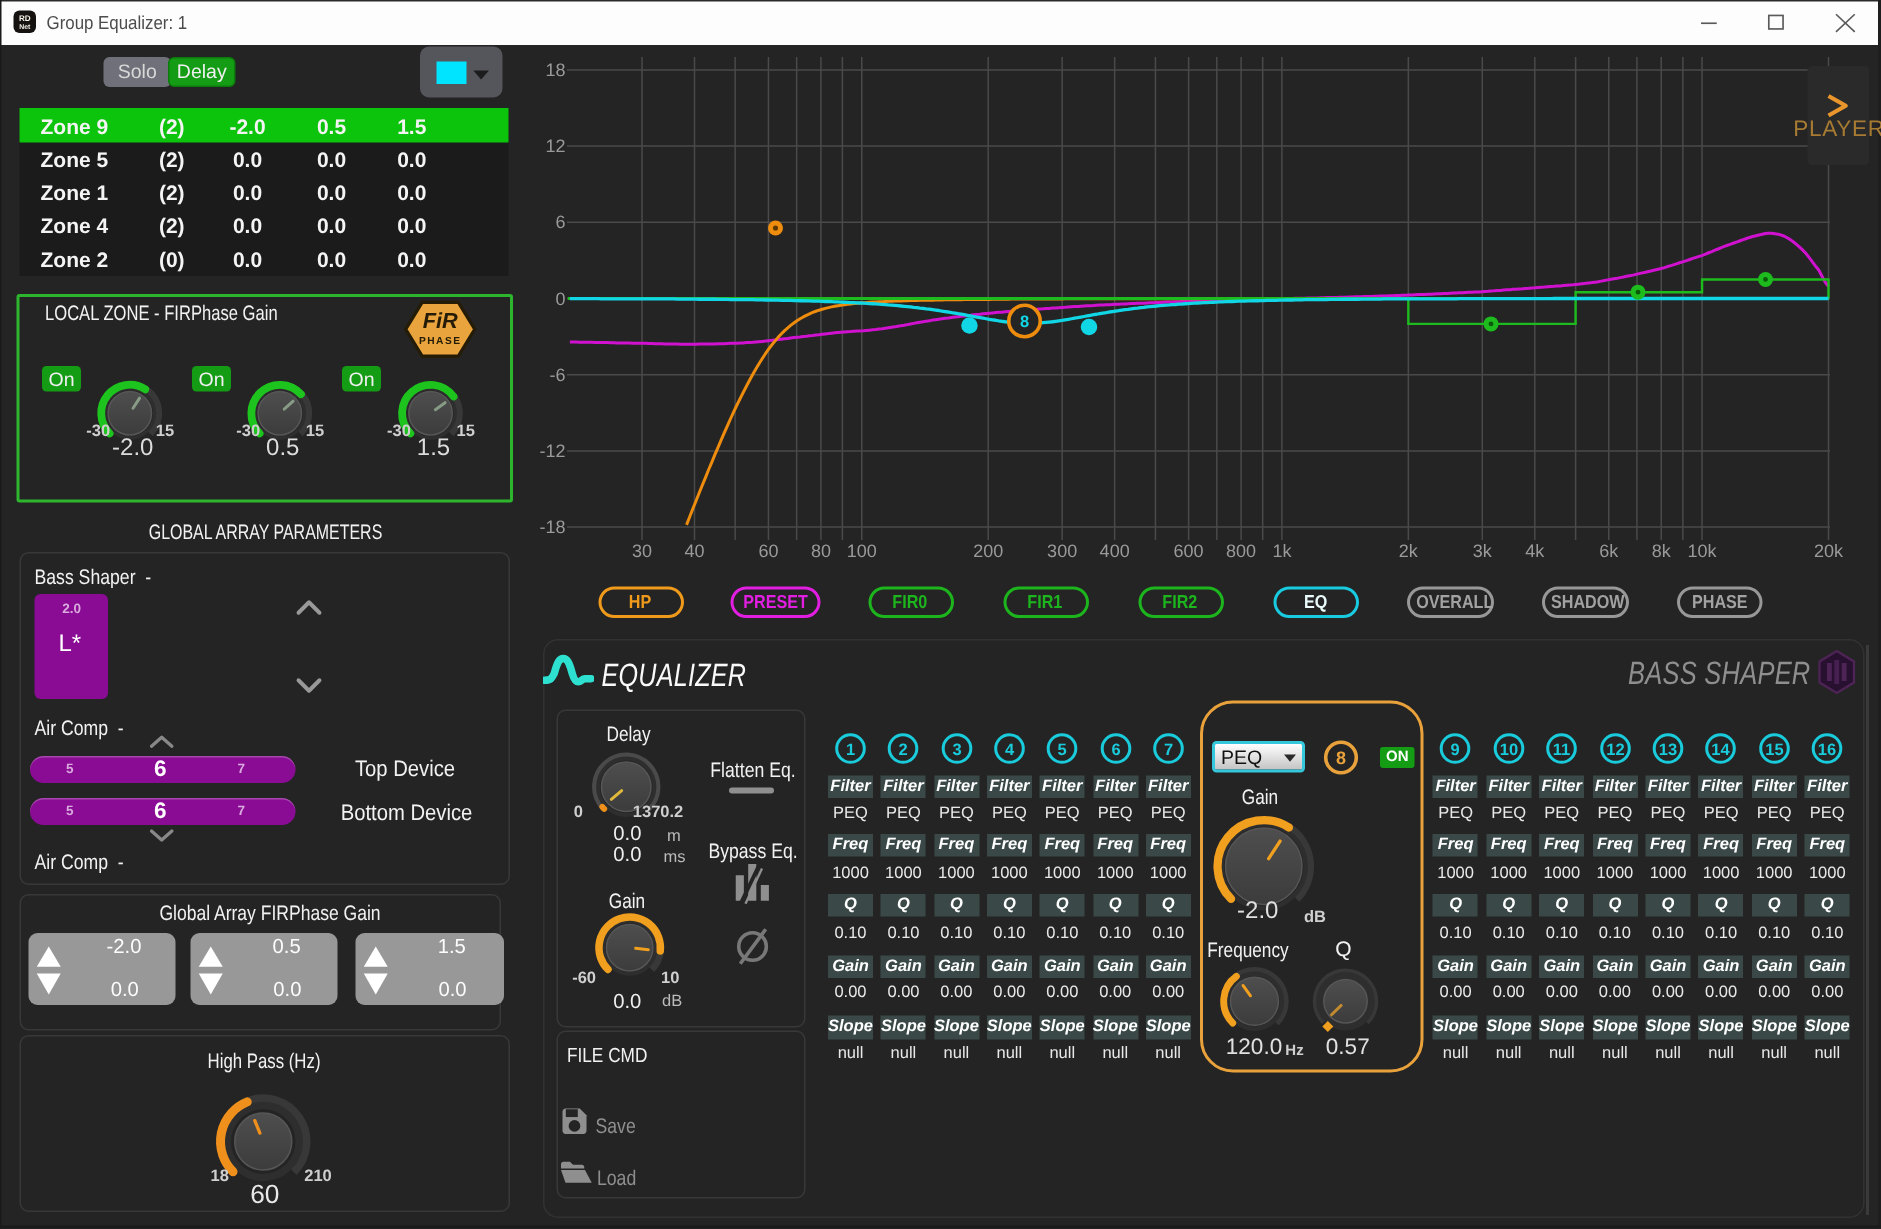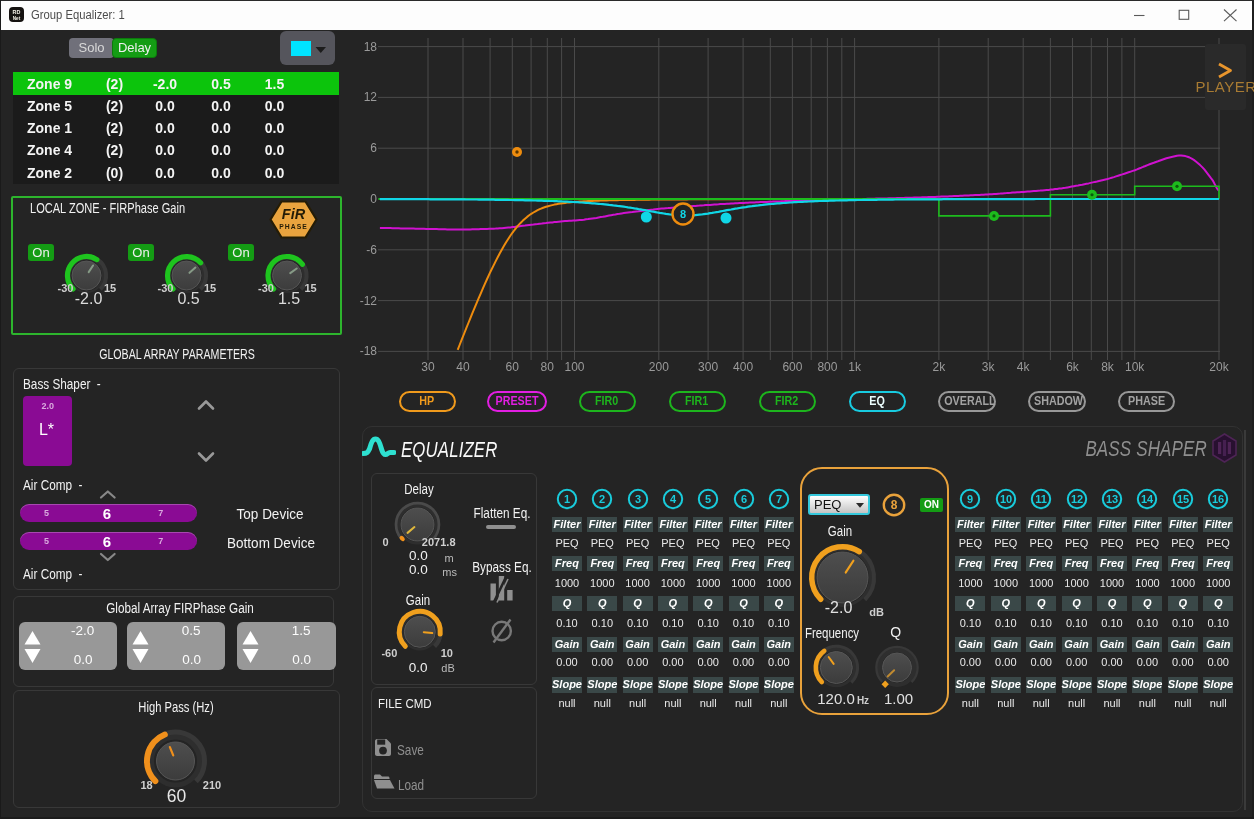--- a/index.html
+++ b/index.html
@@ -290,21 +290,21 @@
           <stop offset="1" stop-color="#3c3c3c"></stop>
         </linearGradient>
       </defs>
       <path d="M11.57,40.87 A20.80,20.80 0 1 1 42.21,42.21" fill="none" stroke="#4a4a4a" stroke-width="4" stroke-linecap="butt"></path>
       <circle cx="27.5" cy="27.5" r="18.8" fill="none" stroke="#2e2e2e" stroke-width="2.6"></circle>
       <circle cx="27.5" cy="27.5" r="16.5" fill="url(#kg5)" stroke="#565656" stroke-width="1"></circle>
       <path d="M12.79,42.21 A20.80,20.80 0 0 1 11.57,40.87" fill="none" stroke="#f0901c" stroke-width="4" stroke-linecap="round"></path>
       <line x1="24.44" y1="30.07" x2="17.54" y2="35.86" stroke="#e0b83c" stroke-width="2" stroke-linecap="round"></line>
     </svg>
     <div style="position:absolute;left:385.5px;top:541.5px;transform:translate(-50%,-50%);font-size:11px;color:#cfcfcf;font-weight:600;white-space:nowrap;line-height:1;">0</div>
-    <div style="position:absolute;left:438.7px;top:541.9px;transform:translate(-50%,-50%);font-size:11px;color:#cfcfcf;font-weight:600;white-space:nowrap;line-height:1;">2071.8</div>
+    <div style="position:absolute;left:438.7px;top:541.9px;transform:translate(-50%,-50%);font-size:11px;color:#cfcfcf;font-weight:600;white-space:nowrap;line-height:1;">1370.2</div>
     <div style="position:absolute;left:418.3px;top:556.3px;transform:translate(-50%,-50%);font-size:13.5px;color:#f0f0f0;font-weight:400;white-space:nowrap;line-height:1;">0.0</div>
     <div style="position:absolute;left:449.2px;top:557.5px;transform:translate(-50%,-50%);font-size:11px;color:#bbb;font-weight:400;white-space:nowrap;line-height:1;">m</div>
     <div style="position:absolute;left:418.3px;top:570.4px;transform:translate(-50%,-50%);font-size:13.5px;color:#f0f0f0;font-weight:400;white-space:nowrap;line-height:1;">0.0</div>
     <div style="position:absolute;left:449.6px;top:571.5px;transform:translate(-50%,-50%);font-size:11px;color:#bbb;font-weight:400;white-space:nowrap;line-height:1;">ms</div>
     <div style="position:absolute;left:417.6px;top:599.8px;transform:translate(-50%,-50%);font-size:14px;color:#f2f2f2;font-weight:400;white-space:nowrap;line-height:1;transform:translate(-50%,-50%) scaleX(0.82);">Gain</div>
     <svg class="abs" style="left:392px;top:604px" width="56" height="56">
       <defs>
         <linearGradient id="kg6" x1="0" y1="0" x2="0" y2="1">
           <stop offset="0" stop-color="#4e4e4e"></stop>
           <stop offset="1" stop-color="#3c3c3c"></stop>
@@ -607,13 +607,13 @@
         </linearGradient>
       </defs>
       <path d="M9.97,38.05 A19.50,19.50 0 1 1 37.79,38.29" fill="none" stroke="#383838" stroke-width="4.6" stroke-linecap="butt"></path>
       <circle cx="24" cy="24.5" r="17.3" fill="none" stroke="#2e2e2e" stroke-width="4.5"></circle>
       <circle cx="24" cy="24.5" r="14.5" fill="url(#kg9)" stroke="#565656" stroke-width="1"></circle>
       <line x1="21.12" y1="27.28" x2="14.65" y2="33.53" stroke="#c08a30" stroke-width="2" stroke-linecap="round"></line>
       <rect x="9.6" y="38.7" width="5.2" height="5.2" fill="#f0a01e" transform="rotate(45 12.2 41.3)"></rect>
     </svg>
     <div style="position:absolute;left:836px;top:697.5px;transform:translate(-50%,-50%);font-size:15px;color:#e0e0e0;font-weight:400;white-space:nowrap;line-height:1;">120.0</div>
     <div style="position:absolute;left:863px;top:701px;transform:translate(-50%,-50%);font-size:10px;color:#cfcfcf;font-weight:600;white-space:nowrap;line-height:1;">Hz</div>
-    <div style="position:absolute;left:898.5px;top:697.5px;transform:translate(-50%,-50%);font-size:15px;color:#e0e0e0;font-weight:400;white-space:nowrap;line-height:1;">1.00</div>
+    <div style="position:absolute;left:898.5px;top:697.5px;transform:translate(-50%,-50%);font-size:15px;color:#e0e0e0;font-weight:400;white-space:nowrap;line-height:1;">0.57</div>
   </div>
 </body></html>

